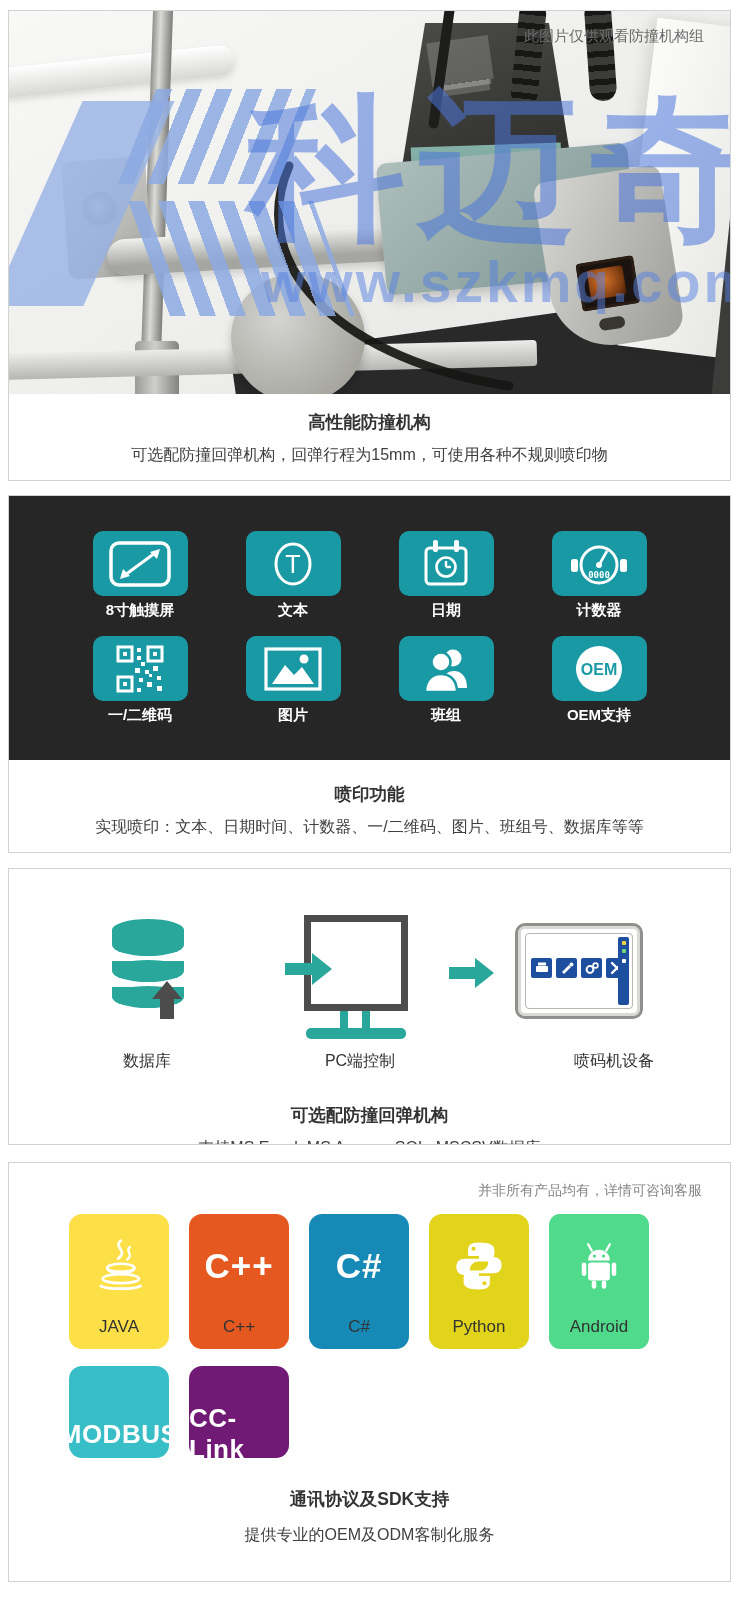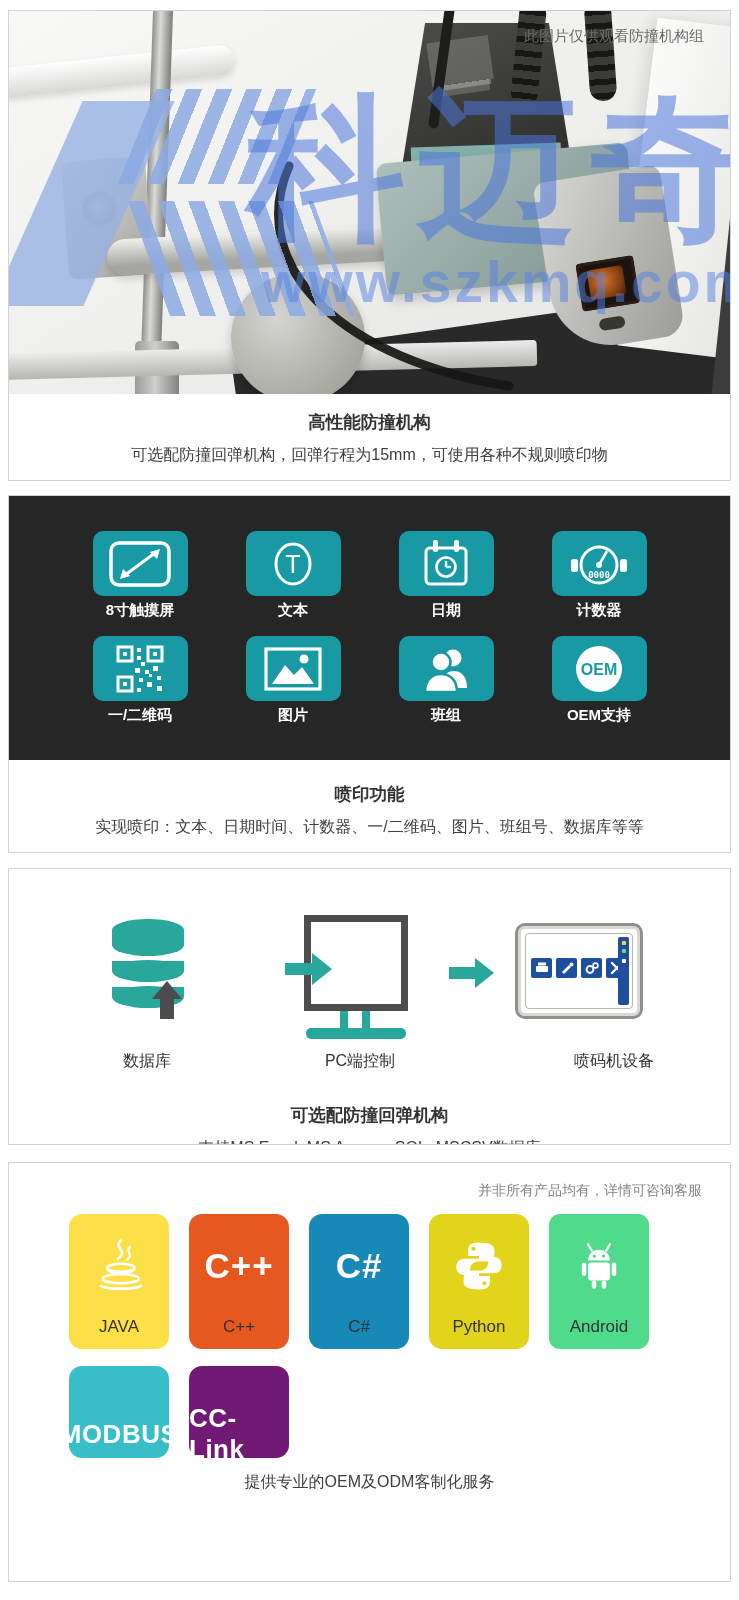--- a/index.html
+++ b/index.html
@@ -436,16 +436,17 @@
     </div>
   </div>
   <div class="tile-row row2">
     <div class="proto-tile t-modbus">
       <div class="proto-label">MODBUS</div>
     </div>
     <div class="proto-tile t-cclink">
       <div class="proto-label">CC-Link</div>
     </div>
   </div>
+  <div class="cap-title cap4-title">通讯协议及SDK支持</div>
   <div class="cap-text cap4-text">
     <div>提供专业的OEM及ODM客制化服务</div>
   </div>
 </div>
 
 </body></html>

